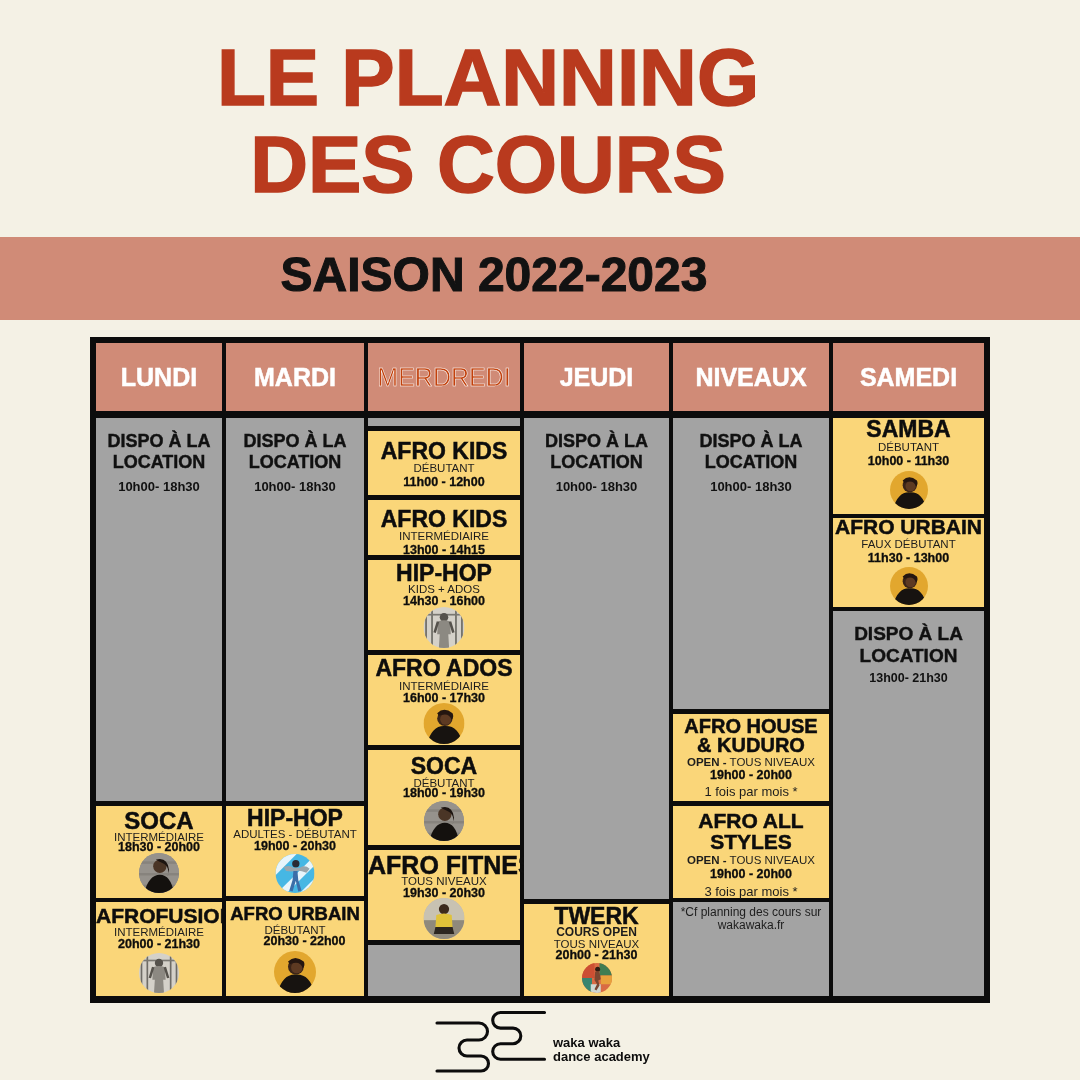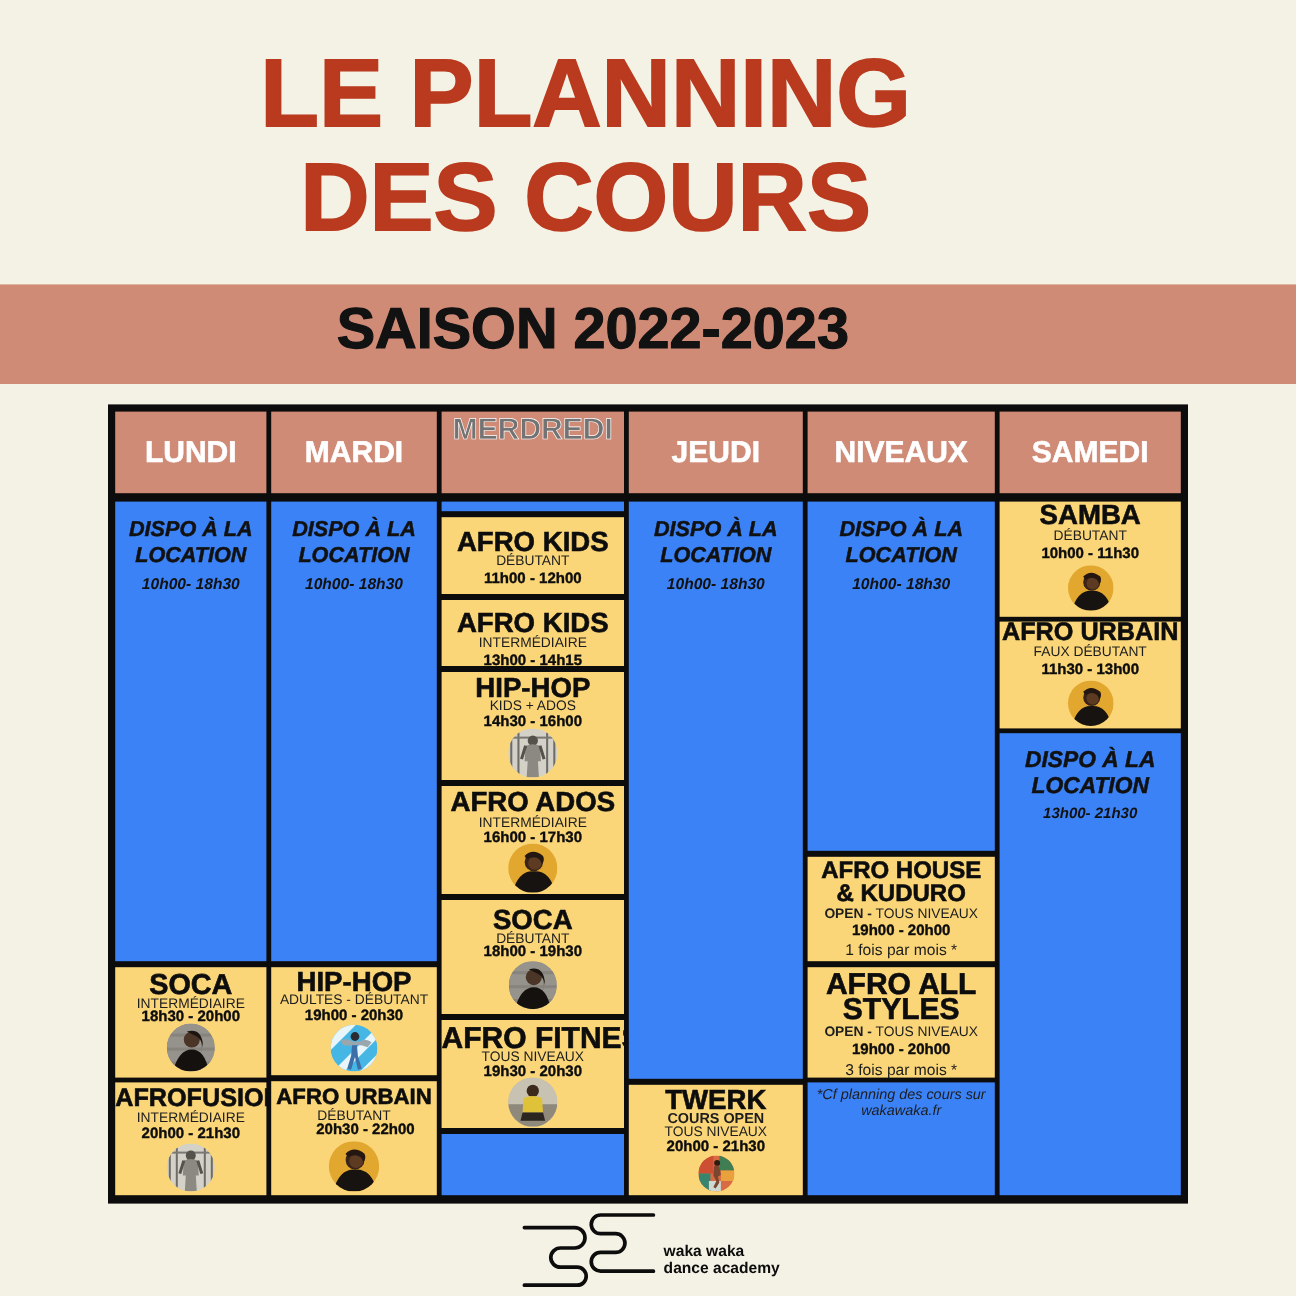--- a/index.html
+++ b/index.html
@@ -1,21 +1,21 @@
 <!DOCTYPE html>
 <html><head>
 <meta charset="utf-8">
 <style>
   html,body{margin:0;padding:0;}
   #page{position:relative;width:1080px;height:1080px;background:#f4f1e5;overflow:hidden;
         font-family:"Liberation Sans", sans-serif;}
   .abs{position:absolute;}
   .ctr{text-align:center;}
   .cell{position:absolute;text-align:center;color:#111;}
-  .cream{background:#3b82f6;font-style:italic;}
+  .cream{background:#a3a3a3;}
   .yellow{background:#fad679;}
   .t1{font-weight:bold;font-size:23px;line-height:22px;margin:0;color:#0d0d0d;white-space:nowrap;-webkit-text-stroke:0.5px #0d0d0d;}
   .sub{font-size:11.5px;line-height:13px;margin:0;color:#1d1d1d;white-space:nowrap;}
   .time{font-size:12.5px;font-weight:bold;line-height:14px;margin:0;color:#0d0d0d;white-space:nowrap;-webkit-text-stroke:0.3px #0d0d0d;}
   .ph{position:absolute;left:50%;transform:translateX(-50%);}
 </style>
 </head>
 <body>
 <div id="page">
 
@@ -109,21 +109,21 @@
 <div class="cell" style="left:368px;top:343px;width:152px;height:68px;background:#d08b77;"></div>
 
 <div class="cell" style="left:524px;top:343px;width:145px;height:68px;background:#d08b77;"></div>
 
 <div class="cell" style="left:673px;top:343px;width:156px;height:68px;background:#d08b77;"></div>
 
 <div class="cell" style="left:833px;top:343px;width:151px;height:68px;background:#d08b77;"></div>
 
 <div class="abs" style="top:363px;left:96px;width:126px;text-align:center;font-weight:bold;font-size:25px;color:#fff;-webkit-text-stroke:0.5px #fff;">LUNDI</div>
 <div class="abs" style="top:363px;left:226px;width:138px;text-align:center;font-weight:bold;font-size:25px;color:#fff;-webkit-text-stroke:0.5px #fff;">MARDI</div>
-<div class="abs" style="top:344px;left:368px;width:152px;text-align:center;font-weight:bold;font-size:25px;color:#737373;-webkit-text-stroke:0.5px #fff;">MERDREDI</div>
+<div class="abs" style="top:363px;left:368px;width:152px;text-align:center;font-weight:normal;font-size:25px;color:#c2410c;-webkit-text-stroke:0.5px #fff;">MERDREDI</div>
 <div class="abs" style="top:363px;left:524px;width:145px;text-align:center;font-weight:bold;font-size:25px;color:#fff;-webkit-text-stroke:0.5px #fff;">JEUDI</div>
 <div class="abs" style="top:363px;left:673px;width:156px;text-align:center;font-weight:bold;font-size:25px;color:#fff;-webkit-text-stroke:0.5px #fff;">NIVEAUX</div>
 <div class="abs" style="top:363px;left:833px;width:151px;text-align:center;font-weight:bold;font-size:25px;color:#fff;-webkit-text-stroke:0.5px #fff;">SAMEDI</div>
 
 <div class="cell cream" style="left:96px;top:418px;width:126px;height:383px;">
   <div style="margin-top:13px;font-weight:bold;font-size:18px;line-height:21px;-webkit-text-stroke:0.4px #111;">DISPO À LA<br>LOCATION</div>
   <div style="margin-top:6px;font-weight:bold;font-size:13px;">10h00- 18h30</div>
 </div>
 
 <div class="cell yellow" style="left:96px;top:806px;width:126px;height:92px;">
@@ -249,21 +249,21 @@
 </div>
 
 <div class="cell yellow" style="left:673px;top:714px;width:156px;height:87px;">
   <p class="t1" style="margin-top:3px;font-size:20px;line-height:19px;">AFRO HOUSE<br>&amp; KUDURO</p>
   <p class="sub" style="margin-top:1px;font-size:11.5px;line-height:13px;"><b>OPEN -</b> TOUS NIVEAUX</p>
   <p class="time" style="font-size:12.5px;line-height:13px;">19h00 - 20h00</p>
   <p class="sub" style="margin-top:3px;font-size:13px;">1 fois par mois *</p>
 </div>
 
 <div class="cell yellow" style="left:673px;top:806px;width:156px;height:92px;">
-  <p class="t1" style="margin-top:4px;font-size:25px;line-height:21px;">AFRO ALL<br>STYLES</p>
+  <p class="t1" style="margin-top:4px;font-size:21px;line-height:21px;">AFRO ALL<br>STYLES</p>
   <p class="sub" style="margin-top:2px;font-size:11.5px;line-height:13px;"><b>OPEN -</b> TOUS NIVEAUX</p>
   <p class="time" style="font-size:12.5px;line-height:14px;">19h00 - 20h00</p>
   <p class="sub" style="margin-top:4px;font-size:13px;">3 fois par mois *</p>
 </div>
 
 <div class="cell cream" style="left:673px;top:902px;width:156px;height:94px;">
   <p class="sub" style="margin-top:4px;font-size:12px;line-height:13px;">*Cf planning des cours sur<br>wakawaka.fr</p>
 </div>
 
 <div class="cell yellow" style="left:833px;top:418px;width:151px;height:96px;">

